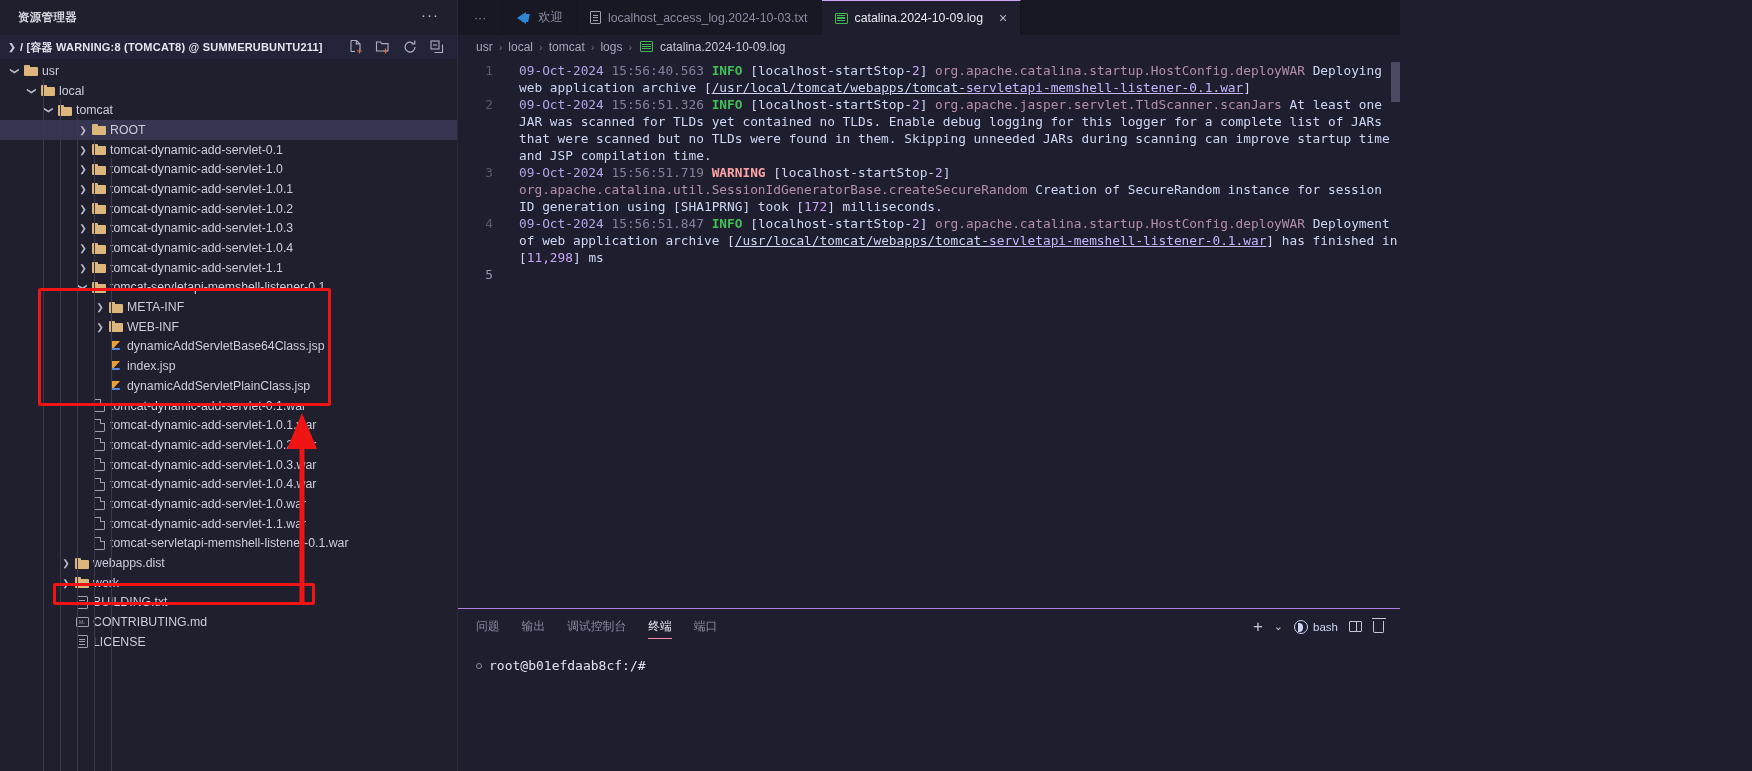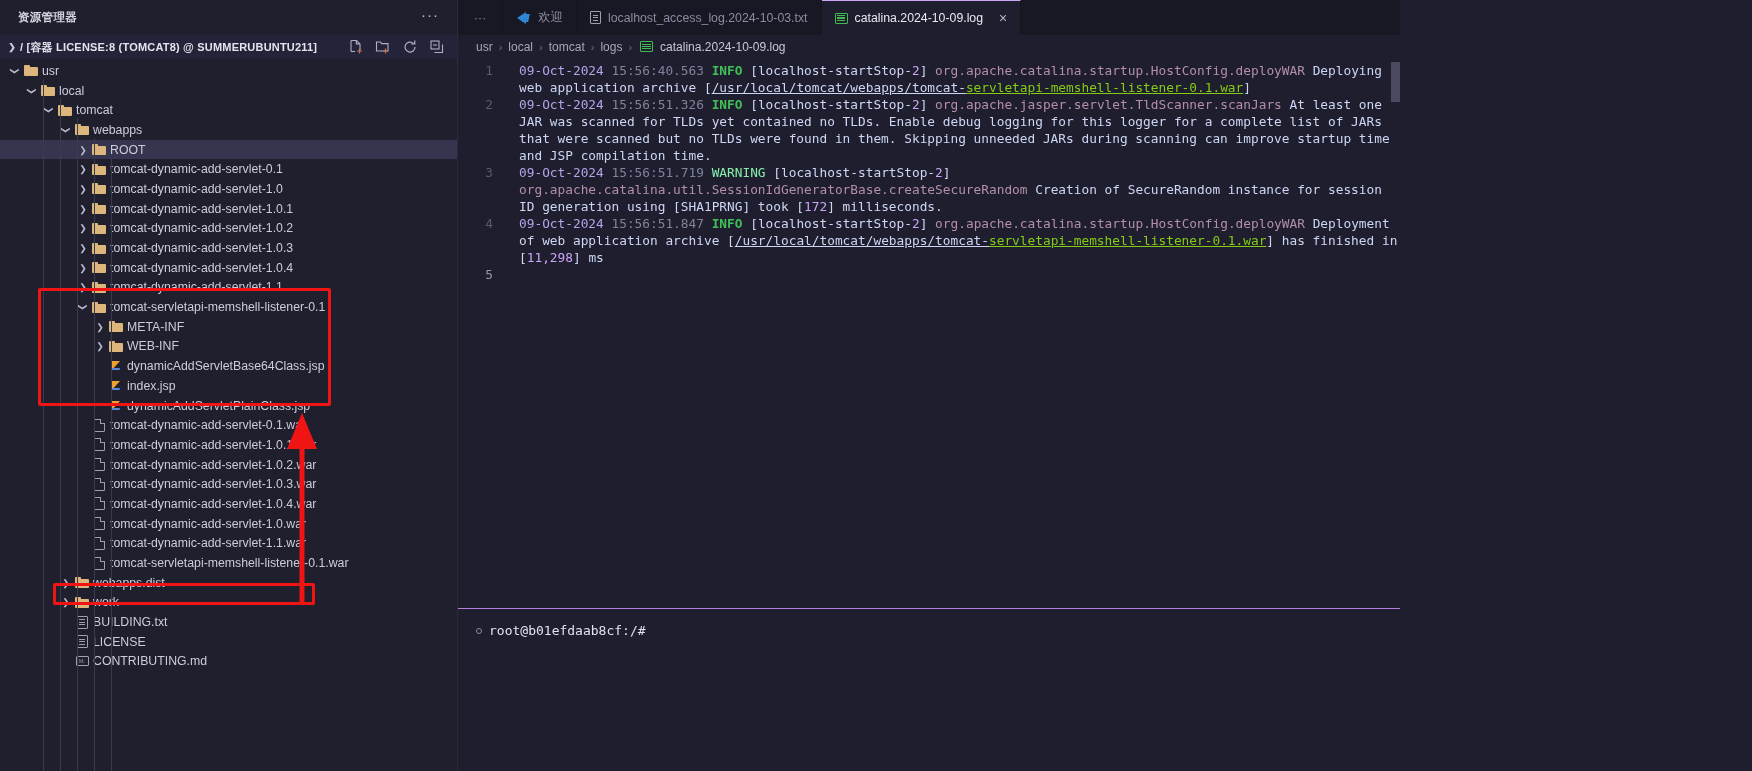--- a/index.html
+++ b/index.html
@@ -162,25 +162,25 @@
   .gutter {
     width: 44px; flex: 0 0 44px; text-align: right; padding-right: 9px;
     color: #585b70; user-select: none;
   }
   .gutter.cur { color:#9399b2; }
   .code { flex: 1; padding-left: 16px; white-space: pre-wrap; word-break: break-word;
           border-left: 1px solid transparent; }
   .c-date { color: #b4a5e8; }
   .c-time { color: #7f849c; }
   .c-info { color: #40c057; font-weight: 700; }
-  .c-warn { color: #86efac; font-weight: 400; }
+  .c-warn { color: #fca5a5; font-weight: 700; }
   .c-plain { color: #cdd6f4; }
   .c-class { color: #b48ead; }
   .c-num { color: #cba6f7; }
-  .c-link { color: #84cc16; text-decoration: underline; }
+  .c-link { color: #c4b5fd; text-decoration: underline; }
 
   .minimap-slider {
     position: absolute; right: 0; top: 4px; width: 9px; height: 40px;
     background: #4a4a63;
   }
 
   
   .panel { height: 163px; flex: 0 0 163px; background: #1e1e2e; border-top: 1px solid #b17fdf; display:flex; flex-direction:column;}
   .panel-tabs { height: 35px; display: flex; align-items: center; padding-left: 18px; gap: 22px; position: relative;}
   .ptab { font-size: 11.8px; color: #8b8ba0; height:35px; display:flex; align-items:center; position:relative; }
@@ -206,21 +206,21 @@
 
   <div class="sidebar">
 
     <div class="sidebar-title-row">
       <span class="sidebar-title">资源管理器</span>
       <span class="sidebar-dots">···</span>
     </div>
 
     <div class="section-header">
       <span class="chev">❯</span>
-      <span style="transform:none">/ [容器 LICENSE:8 (TOMCAT8) @ SUMMERUBUNTU211]</span>
+      <span style="transform:none">/ [容器 WARNING:8 (TOMCAT8) @ SUMMERUBUNTU211]</span>
       <span class="section-actions">
         <span class="ico">
           <svg viewBox="0 0 16 16" width="16" height="16">
               <path d="M3 1.5h5.5L12 5v6.5" fill="none" stroke="#c8c8d8" stroke-width="1.1"></path>
               <path d="M3 1.5v11" fill="none" stroke="#c8c8d8" stroke-width="1.1"></path>
               <path d="M8.3 1.6v3.3h3.4" fill="none" stroke="#c8c8d8" stroke-width="1.1"></path>
               <path d="M3 12.5h4" fill="none" stroke="#c8c8d8" stroke-width="1.1"></path>
               <path d="M9 12h5M11.5 9.5v5" stroke="#e0845a" stroke-width="1.2"></path>
             </svg>
         </span>
@@ -264,28 +264,20 @@
           <span class="label">local</span>
         </div>
         <div class="row">
           <span style="display:inline-block;width:42px;flex:0 0 42px"></span>
           <span class="arrow" style="transform:rotate(90deg)">❯</span>
           <span class="glyph">
             <span class="folder-ic"></span>
           </span>
           <span class="label">tomcat</span>
         </div>
-        <div class="row">
-          <span style="display:inline-block;width:59px;flex:0 0 59px"></span>
-          <span class="arrow" style="transform:rotate(90deg)">❯</span>
-          <span class="glyph">
-            <span class="folder-ic"></span>
-          </span>
-          <span class="label">webapps</span>
-        </div>
         <div class="row selected">
           <span style="display:inline-block;width:76px;flex:0 0 76px"></span>
           <span class="arrow">❯</span>
           <span class="glyph">
             <span class="folder-ic"></span>
           </span>
           <span class="label">ROOT</span>
         </div>
         <div class="row">
           <span style="display:inline-block;width:76px;flex:0 0 76px"></span>
@@ -480,35 +472,35 @@
               <span></span>
               <span></span>
             </span>
           </span>
           <span class="label">BUILDING.txt</span>
         </div>
         <div class="row">
           <span style="display:inline-block;width:59px;flex:0 0 59px"></span>
           <span class="arrow none">❯</span>
           <span class="glyph">
+            <span class="md-ic">M↓</span>
+          </span>
+          <span class="label">CONTRIBUTING.md</span>
+        </div>
+        <div class="row">
+          <span style="display:inline-block;width:59px;flex:0 0 59px"></span>
+          <span class="arrow none">❯</span>
+          <span class="glyph">
             <span class="txt-ic">
               <span></span>
               <span></span>
               <span></span>
             </span>
           </span>
           <span class="label">LICENSE</span>
-        </div>
-        <div class="row">
-          <span style="display:inline-block;width:59px;flex:0 0 59px"></span>
-          <span class="arrow none">❯</span>
-          <span class="glyph">
-            <span class="md-ic">M↓</span>
-          </span>
-          <span class="label">CONTRIBUTING.md</span>
         </div>
         <div class="indent-guide" style="left: 43px; top: 19.7px;"></div>
         <div class="indent-guide" style="left: 60px; top: 39.4px;"></div>
         <div class="indent-guide" style="left: 77px; top: 59.1px;"></div>
         <div class="indent-guide" style="left: 94px; top: 78.8px;"></div>
         <div class="indent-guide" style="left: 111px; top: 98.5px;"></div>
       </div>
 
     <div class="redbox" style="left:38px; top:288px; width:293px; height:118px;"></div>
     <div class="redbox" style="left:53px; top:583px; width:262px; height:22px;"></div>
@@ -582,20 +574,37 @@
           <span class="gutter">4</span>
           <span class="code"><span class="c-date">09-Oct-2024 </span><span class="c-time">15:56:51.847 </span><span class="c-info">INFO</span><span class="c-plain"> [localhost-startStop-</span><span class="c-num">2</span><span class="c-plain">] </span><span class="c-class">org.apache.catalina.startup.HostConfig.deployWAR</span><span class="c-plain"> Deployment of web application archive [</span><span class="c-plain" style="text-decoration:underline">/usr/local/tomcat/webapps/tomcat-</span><span class="c-link">servletapi-memshell-listener-0.1.war</span><span class="c-plain">] has finished in [</span><span class="c-num">11,298</span><span class="c-plain">] ms</span></span>
         </div>
         <div class="eline">
           <span class="gutter cur">5</span>
           <span class="code" style="border-left:1px solid #4a4a63"></span>
         </div>
       </div>
 
     <div class="panel">
+      <div class="panel-tabs" id="panel-tabs">
+        <span class="ptab">问题</span>
+          <span class="ptab">输出</span>
+          <span class="ptab">调试控制台</span>
+          <span class="ptab active">终端</span>
+          <span class="ptab">端口</span>
+          <span class="panel-actions">
+          <span style="font-size:17px;line-height:13px;">+</span>
+          <span style="font-size:11px;">⌄</span>
+          <span class="pill">
+            <span class="bash-ic"></span>
+            <span>bash</span>
+          </span>
+          <span class="split-ic"></span>
+          <span class="trash-ic"></span>
+        </span>
+      </div>
       <div class="term-body">
         <span class="term-dot"></span>
         <span>root@b01efdaab8cf:/#</span>
       </div>
     </div>
 
   </div>
 </div>
 
 </body></html>

